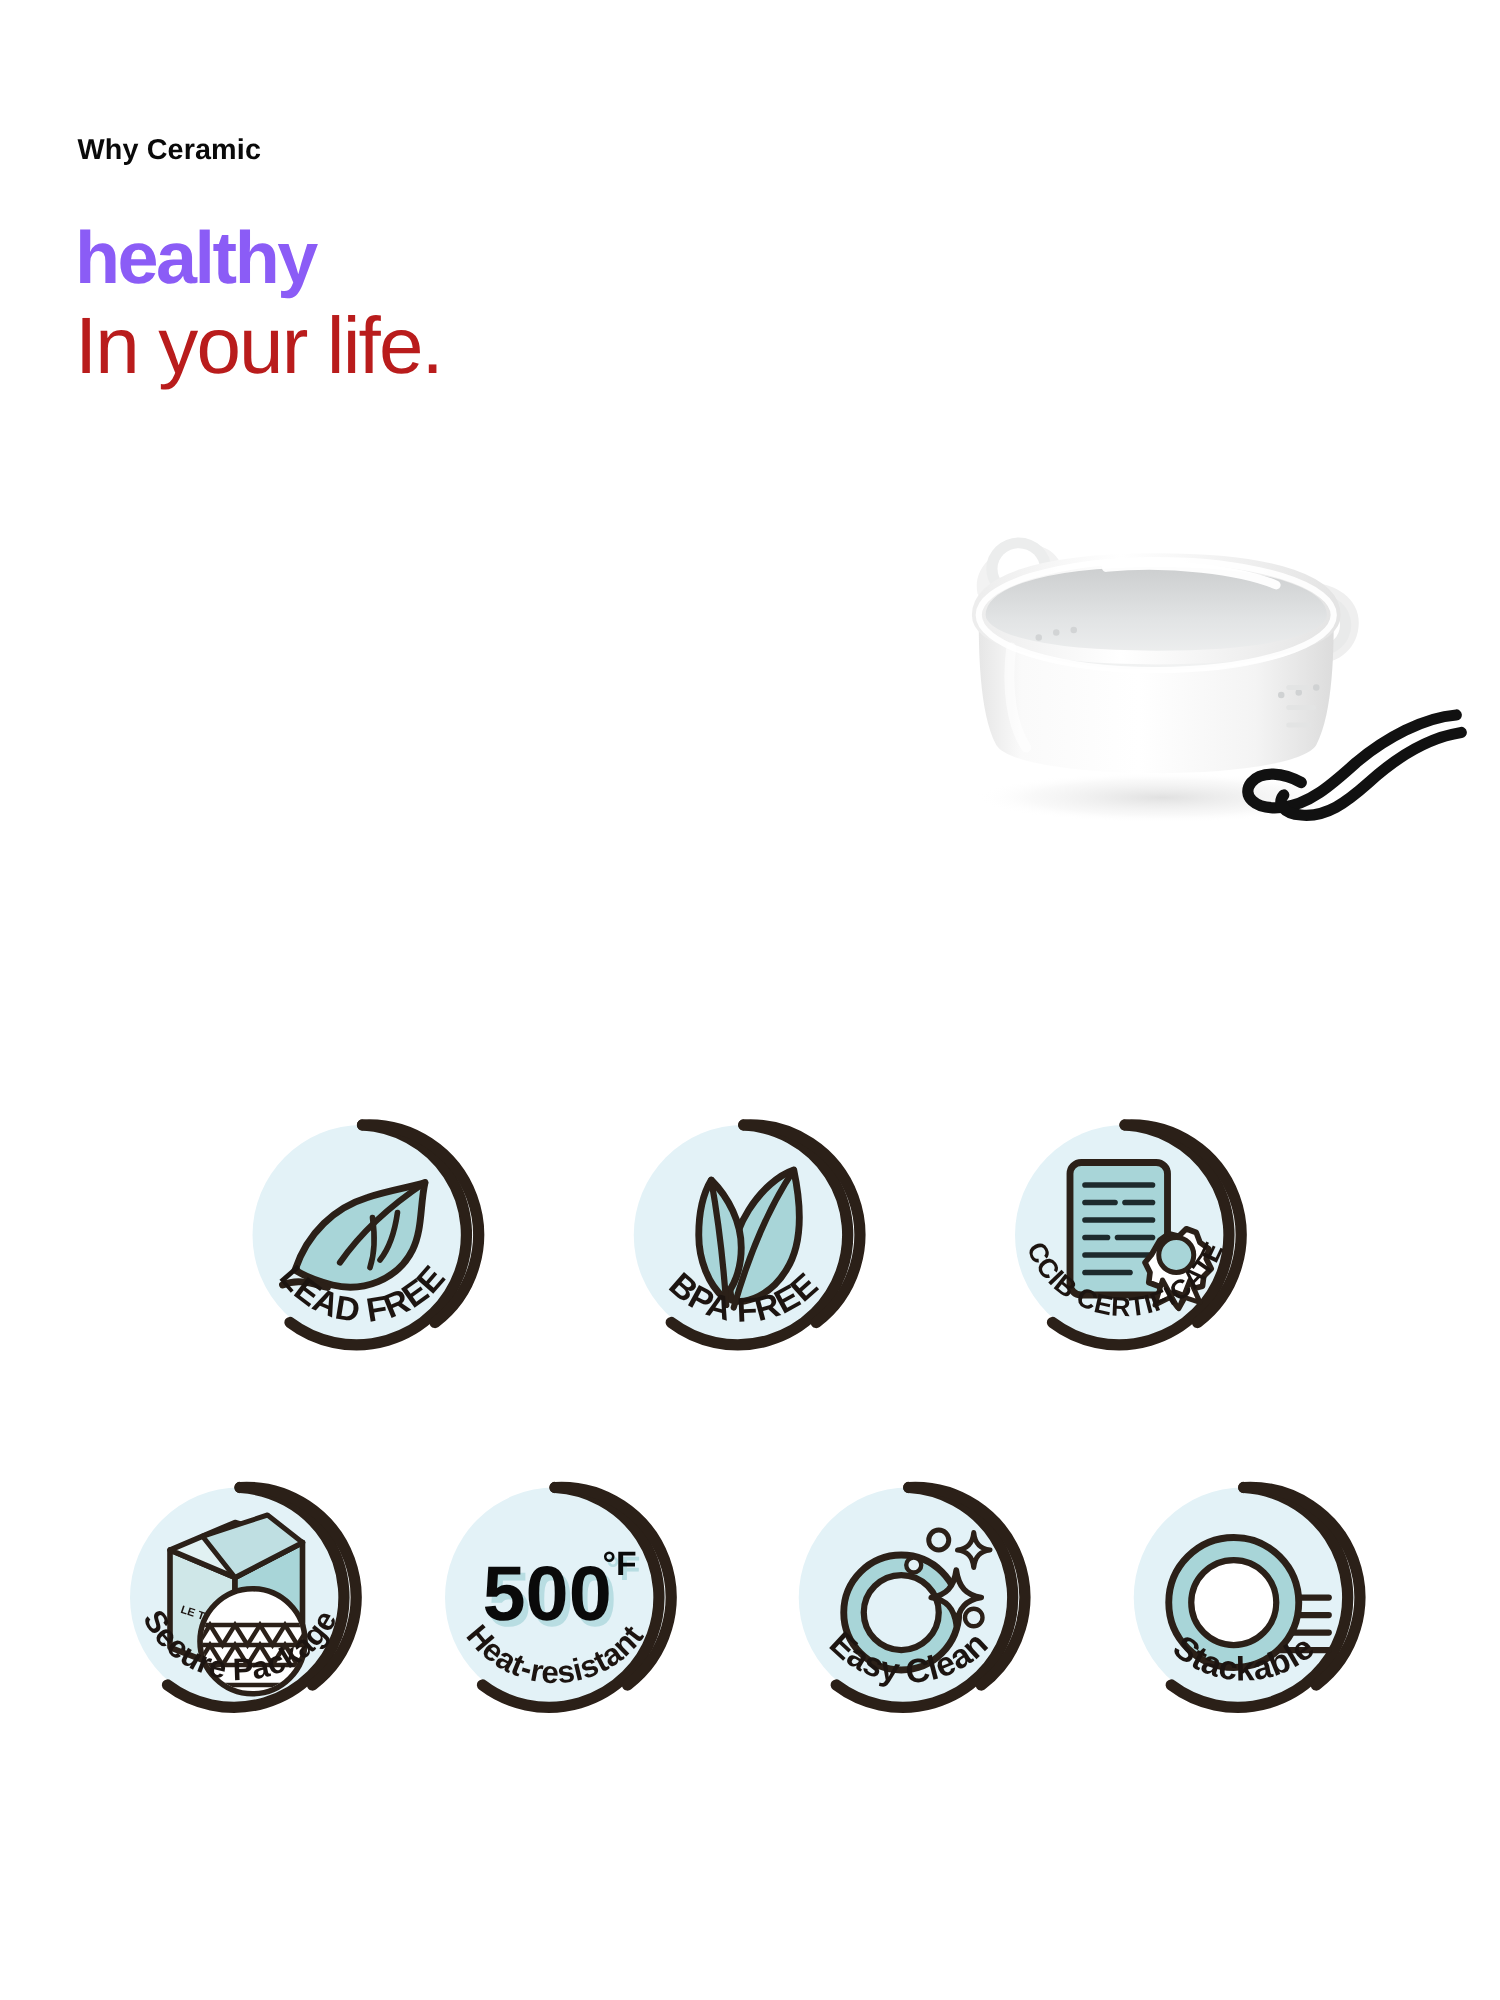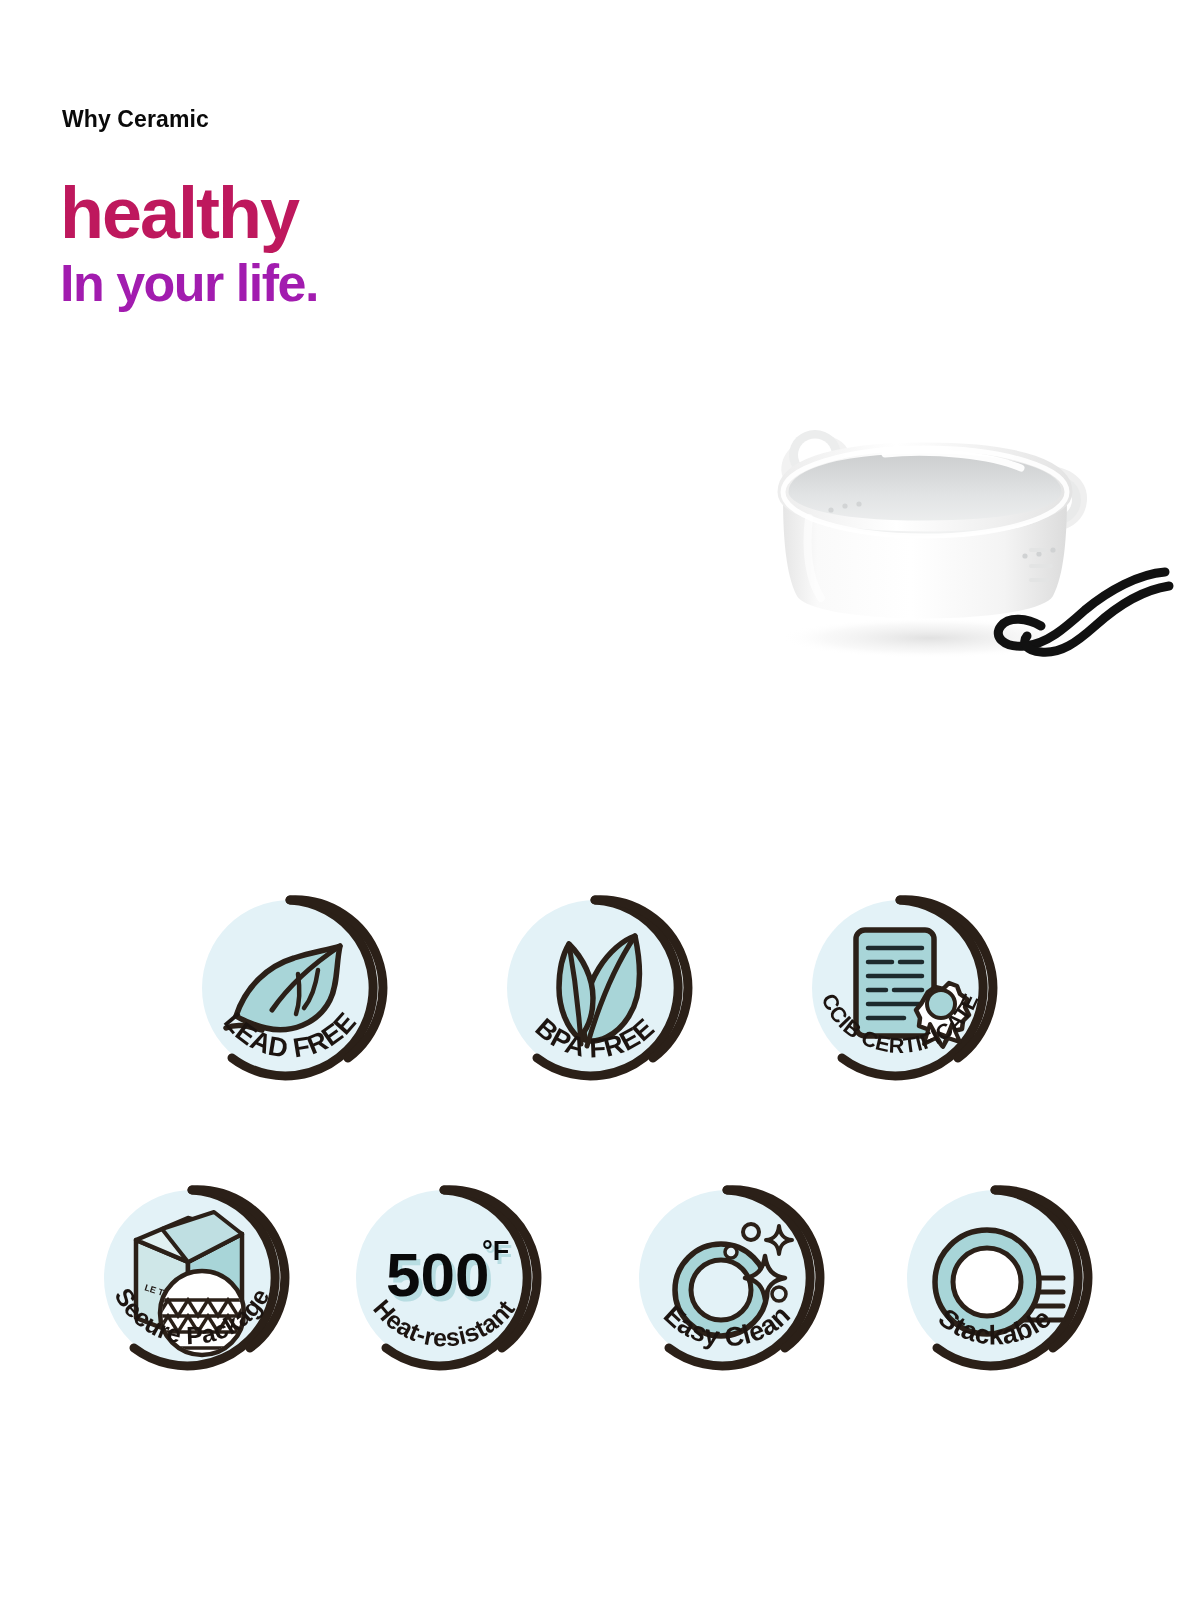--- a/index.html
+++ b/index.html
@@ -35,33 +35,33 @@
 
   #headline-block {
     position: absolute;
     left: 60px;
     top: 178px;
     width: 680px;
   }
 
   #headline-healthy {
     display: block;
-    font-size: 72px;
+    font-size: 59px;
     line-height: 0.98;
     font-weight: bold;
-    color: #be185d;
+    color: #8b5cf6;
     letter-spacing: -2px;
   }
 
   #headline-life {
     display: block;
-    font-size: 52px;
+    font-size: 64px;
     line-height: 1.02;
-    font-weight: bold;
-    color: #a21caf;
+    font-weight: normal;
+    color: #b91c1c;
     letter-spacing: -1.5px;
     margin-top: 8px;
   }
 
   #body-copy {
     position: absolute;
     left: 62px;
     top: 428px;
     width: 625px;
     font-size: 25.5px;

